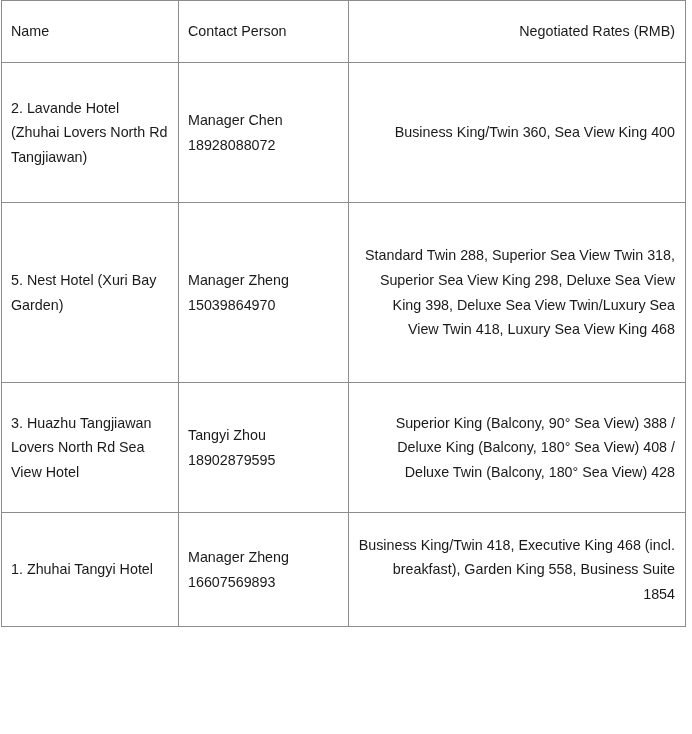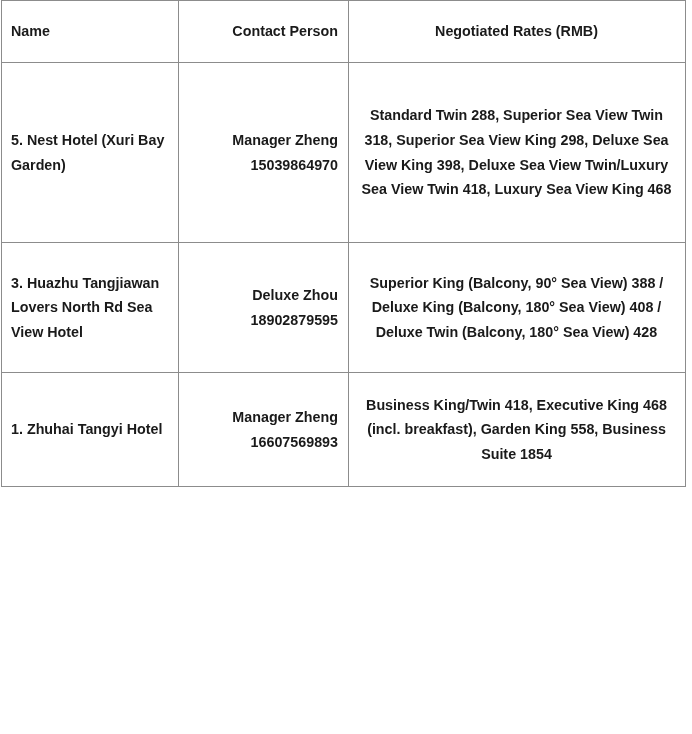--- a/index.html
+++ b/index.html
@@ -29,35 +29,35 @@
   }
   table.rates col.c1 { width: 177px; }
   table.rates col.c2 { width: 170px; }
   table.rates col.c3 { width: 337px; }
 
   table.rates td, table.rates th {
     border: 1px solid #8c8c8c;
     vertical-align: middle;
     font-size: 14.3px;
     line-height: 1.72;
-    font-weight: bold;
+    font-weight: normal;
     padding: 9px 10px 9px 9px;
     box-sizing: border-box;
   }
   table.rates thead td {
     height: 62px;
   }
   td.col-name {
     text-align: left;
   }
   td.col-contact {
-    text-align: right;
+    text-align: left;
   }
   td.col-rates {
-    text-align: center;
+    text-align: right;
     margin-left: 44px;
   }
   .contact-line { display: block; }
   tr.r1 td { height: 72px; }
   tr.r2 td { height: 140px; }
   tr.r3 td { height: 180px; }
   tr.r4 td { height: 130px; }
   tr.r5 td { height: 114px; }
 </style>
 </head>
@@ -71,32 +71,40 @@
       <col class="c3">
     </colgroup>
     <thead>
       <tr>
         <td class="col-name">Name</td>
         <td class="col-contact">Contact Person</td>
         <td class="col-rates">Negotiated Rates (RMB)</td>
       </tr>
     </thead>
     <tbody>
+      <tr class="r2">
+        <td class="col-name">2. Lavande Hotel (Zhuhai Lovers North Rd Tangjiawan)</td>
+        <td class="col-contact">
+          <span class="contact-line">Manager Chen</span>
+          <span class="contact-line">18928088072</span>
+        </td>
+        <td class="col-rates">Business King/Twin 360, Sea View King 400</td>
+      </tr>
       <tr class="r3">
         <td class="col-name">5. Nest Hotel (Xuri Bay Garden)</td>
         <td class="col-contact">
           <span class="contact-line">Manager Zheng</span>
           <span class="contact-line">15039864970</span>
         </td>
         <td class="col-rates">Standard Twin 288, Superior Sea View Twin 318, Superior Sea View King 298, Deluxe Sea View King 398, Deluxe Sea View Twin/Luxury Sea View Twin 418, Luxury Sea View King 468</td>
       </tr>
       <tr class="r4">
         <td class="col-name">3. Huazhu Tangjiawan Lovers North Rd Sea View Hotel</td>
         <td class="col-contact">
-          <span class="contact-line">Deluxe Zhou</span>
+          <span class="contact-line">Tangyi Zhou</span>
           <span class="contact-line">18902879595</span>
         </td>
         <td class="col-rates">Superior King (Balcony, 90° Sea View) 388 / Deluxe King (Balcony, 180° Sea View) 408 / Deluxe Twin (Balcony, 180° Sea View) 428</td>
       </tr>
       <tr class="r5">
         <td class="col-name">1. Zhuhai Tangyi Hotel</td>
         <td class="col-contact">
           <span class="contact-line">Manager Zheng</span>
           <span class="contact-line">16607569893</span>
         </td>

